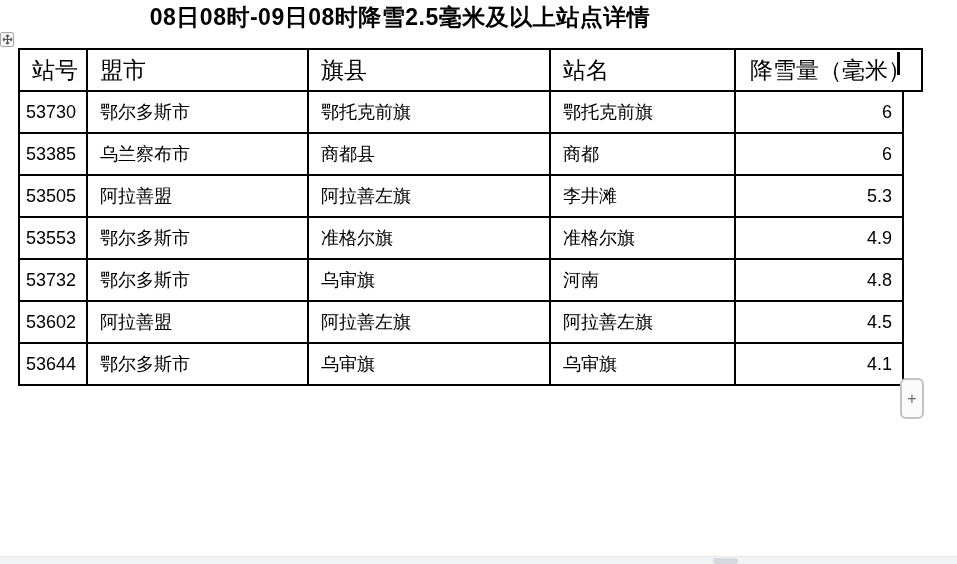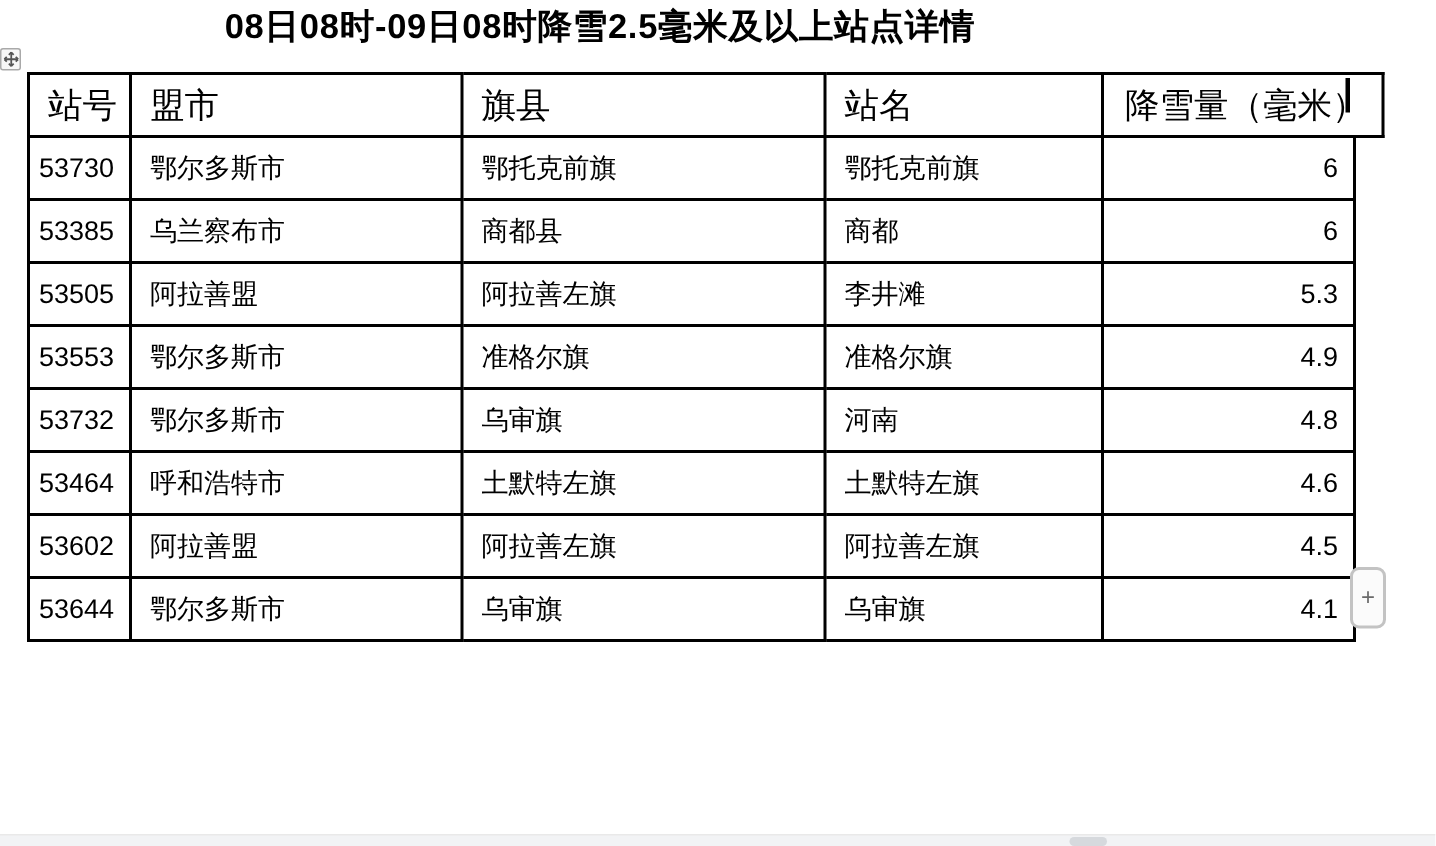--- a/index.html
+++ b/index.html
@@ -118,27 +118,20 @@
           <td class="c4">4.9</td>
         </tr>
         <tr>
           <td class="c0">53732</td>
           <td class="c1">鄂尔多斯市</td>
           <td class="c2">乌审旗</td>
           <td class="c3">河南</td>
           <td class="c4">4.8</td>
         </tr>
         <tr>
-          <td class="c0">53464</td>
-          <td class="c1">呼和浩特市</td>
-          <td class="c2">土默特左旗</td>
-          <td class="c3">土默特左旗</td>
-          <td class="c4">4.6</td>
-        </tr>
-        <tr>
           <td class="c0">53602</td>
           <td class="c1">阿拉善盟</td>
           <td class="c2">阿拉善左旗</td>
           <td class="c3">阿拉善左旗</td>
           <td class="c4">4.5</td>
         </tr>
         <tr>
           <td class="c0">53644</td>
           <td class="c1">鄂尔多斯市</td>
           <td class="c2">乌审旗</td>

